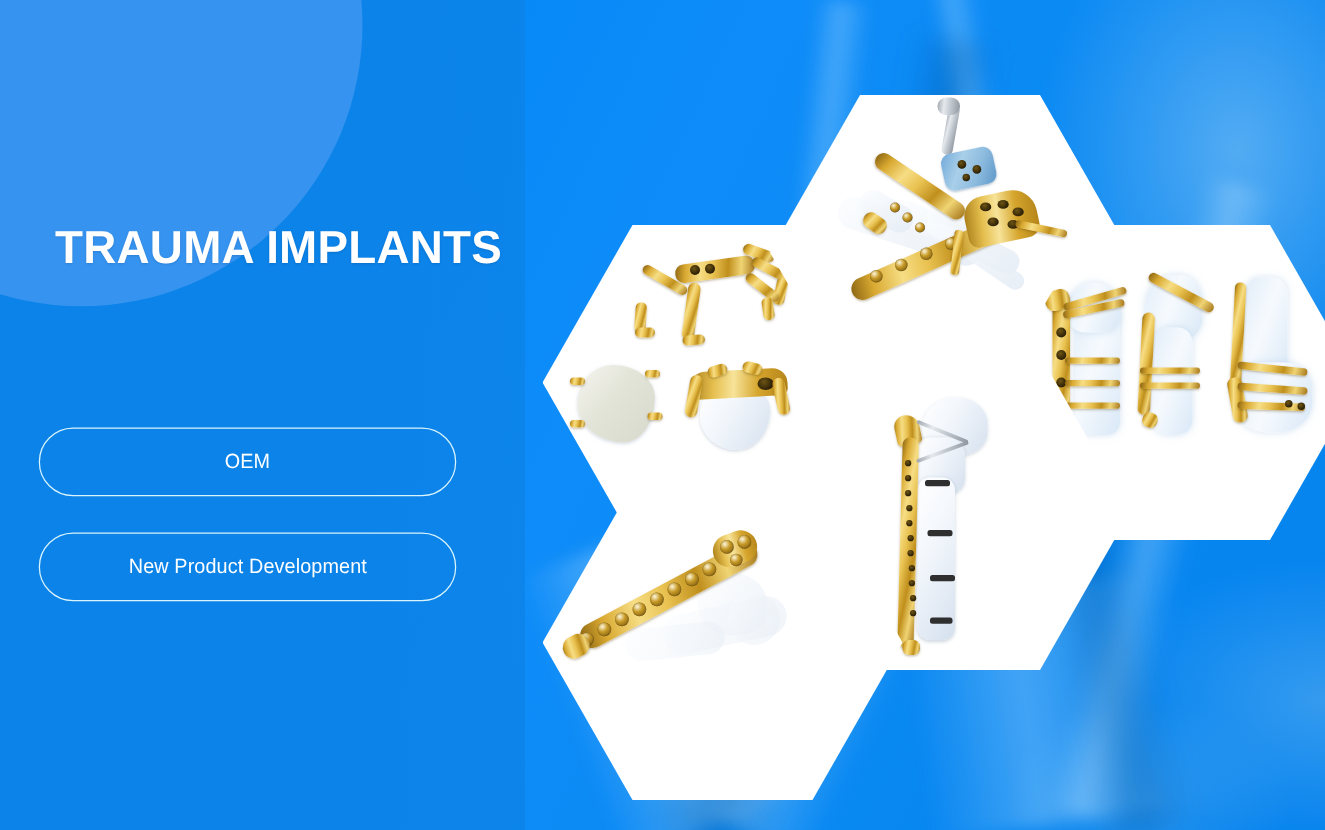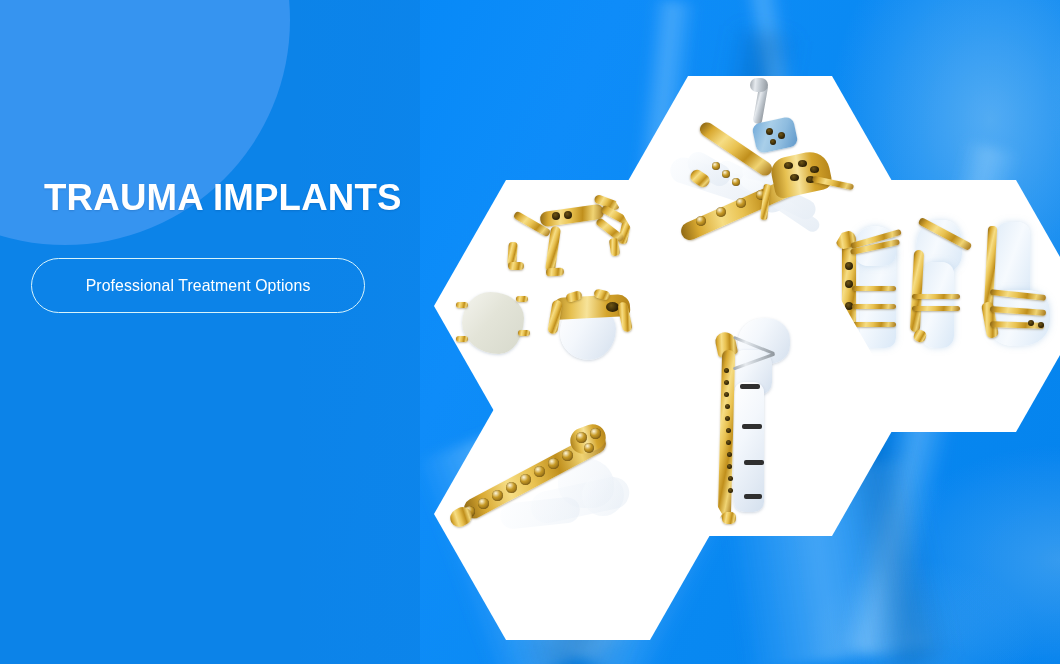--- a/index.html
+++ b/index.html
@@ -156,22 +156,25 @@
     <div class="fold" style="left:430px; top:470px;width:200px; height:190px; transform:rotate(-8deg);"></div>
   </div>
 
   <div class="left-wash"></div>
   <div class="corner-circle"></div>
 
   <div class="copy">
 
     <div class="title">TRAUMA IMPLANTS</div>
 
-    <div class="pill pill-0">
-      <span>Professional Treatment Options</span>
+    <div class="pill pill-1">
+      <span>OEM</span>
+    </div>
+    <div class="pill pill-2">
+      <span>New Product Development</span>
     </div>
   </div>
 
   <div class="hexes">
 
     <div class="hex hex-left">
       <div class="hex-inner">
 
         <div class="gold" style="left:106px; top:28px; width:64px; height:15px; border-radius:7px; transform:rotate(-8deg);"></div>
         <div class="hole-dark" style="left:118px; top:32px; width:8px; height:8px;"></div>

